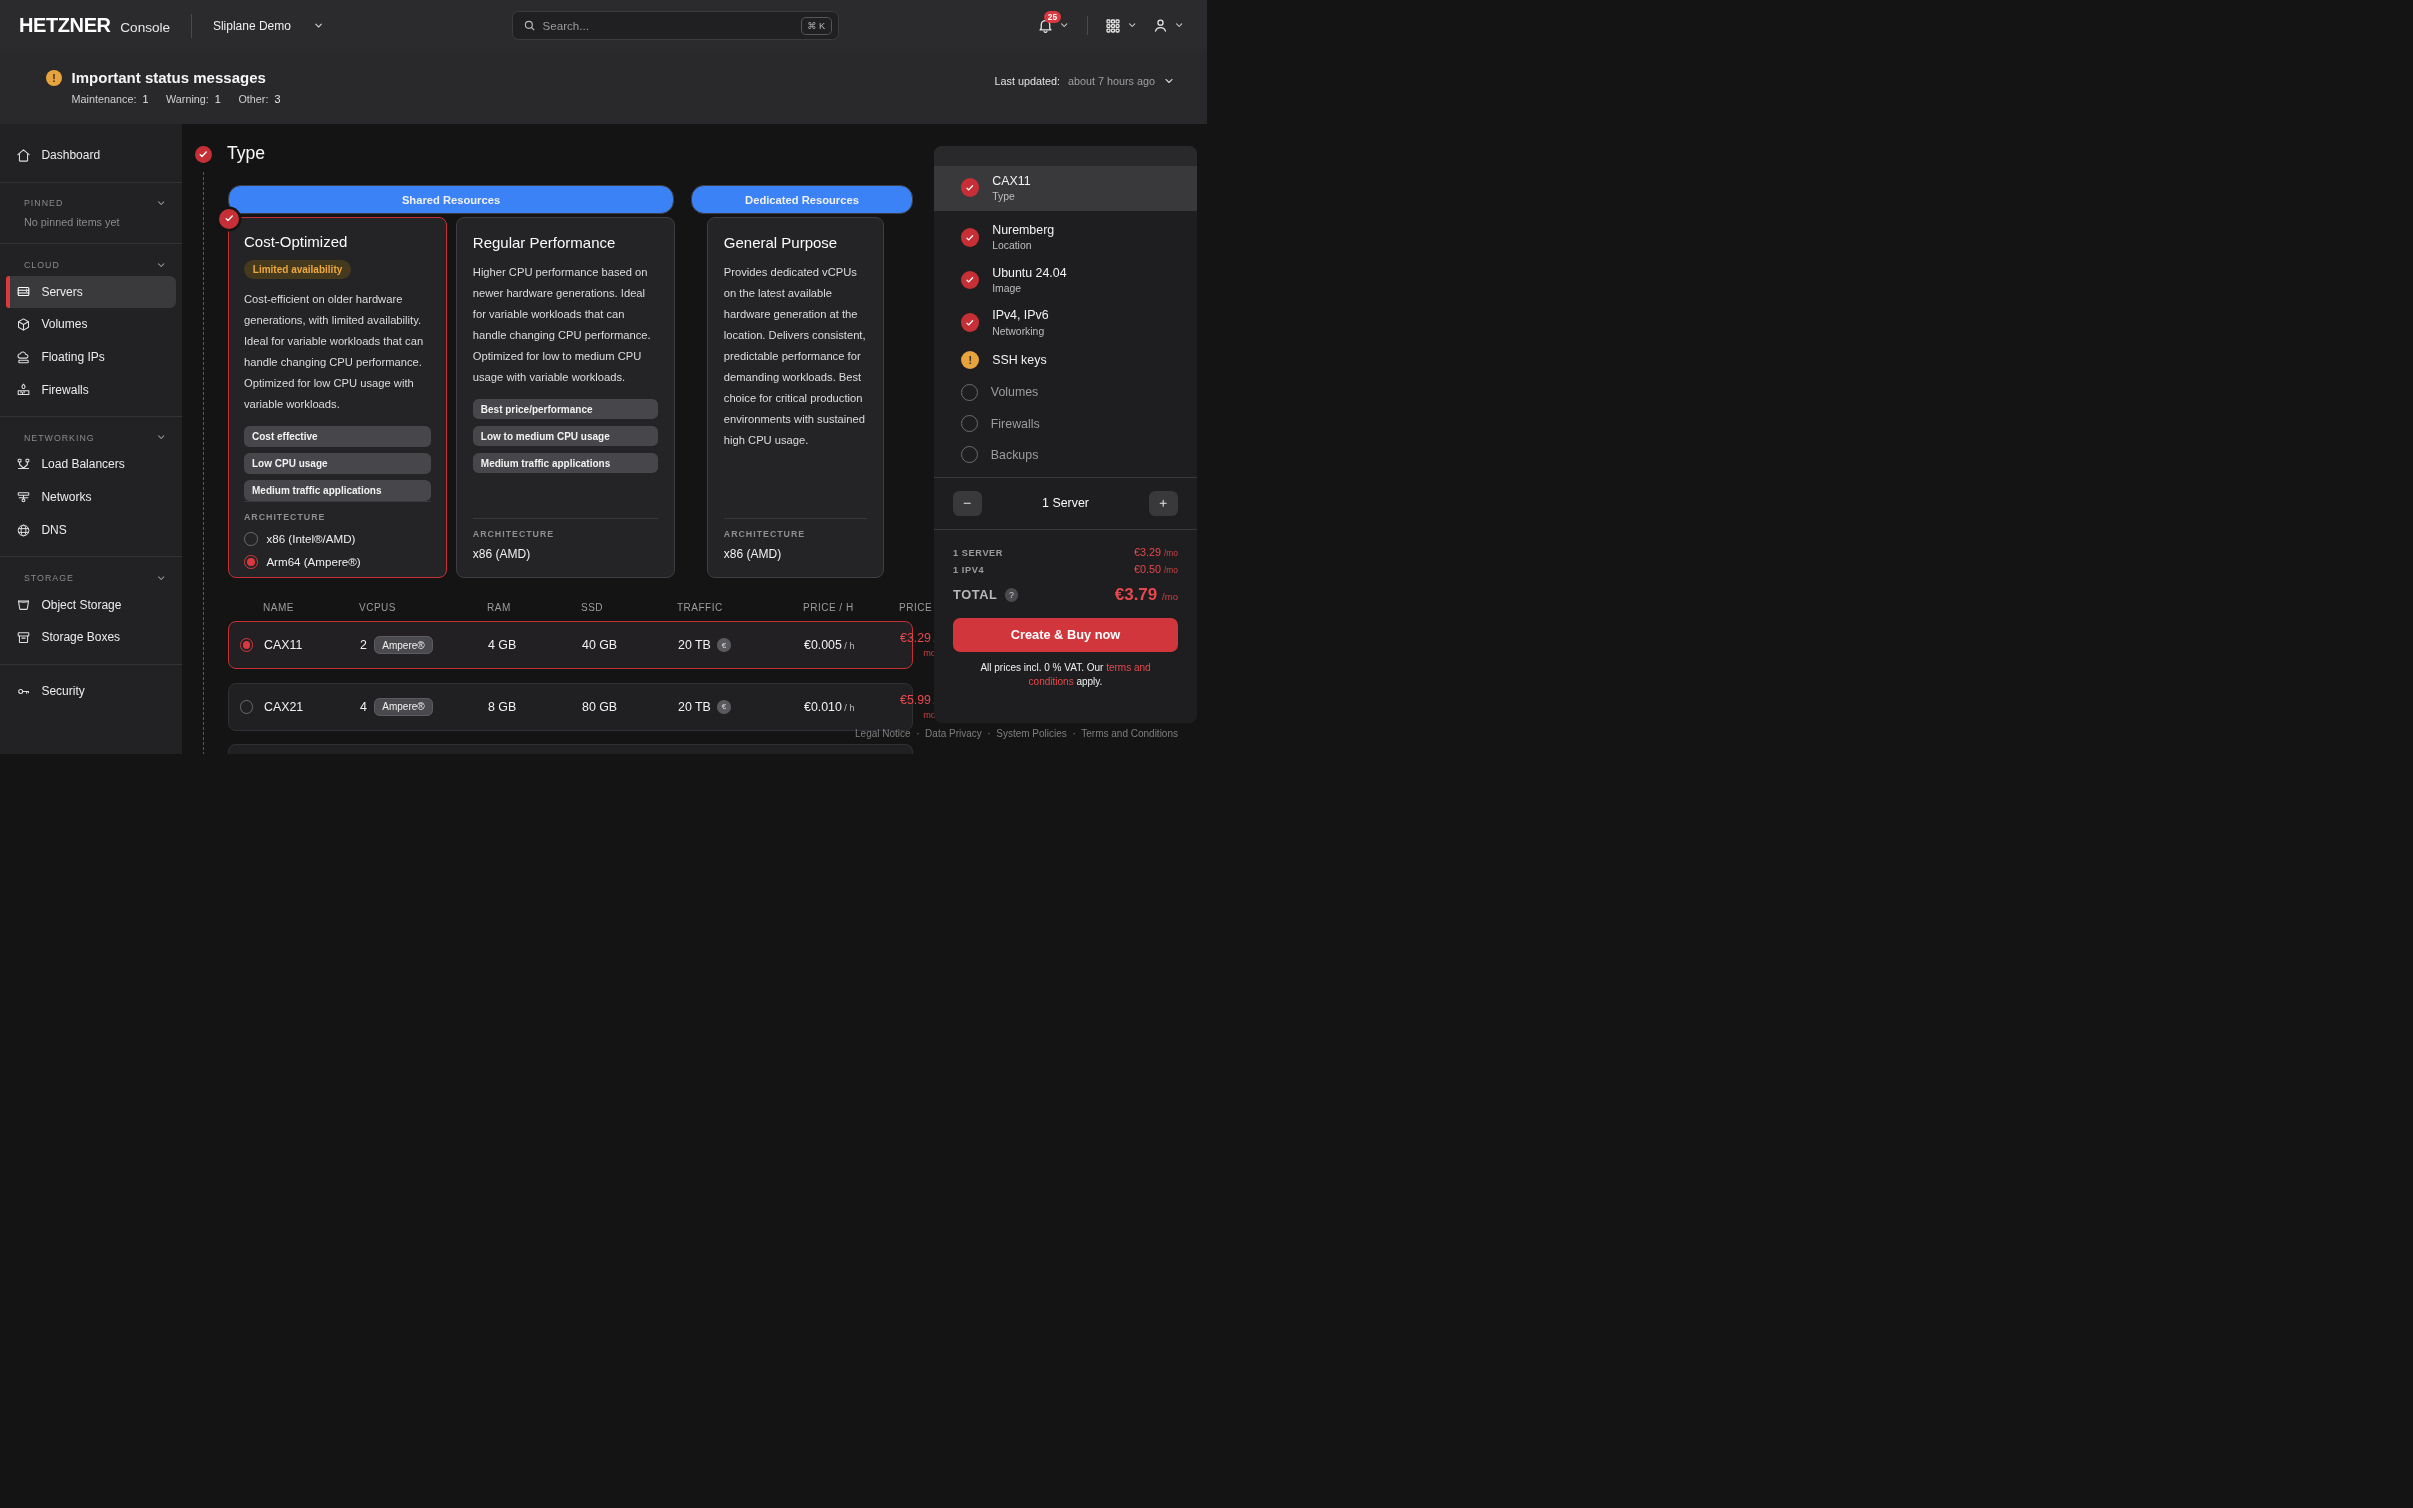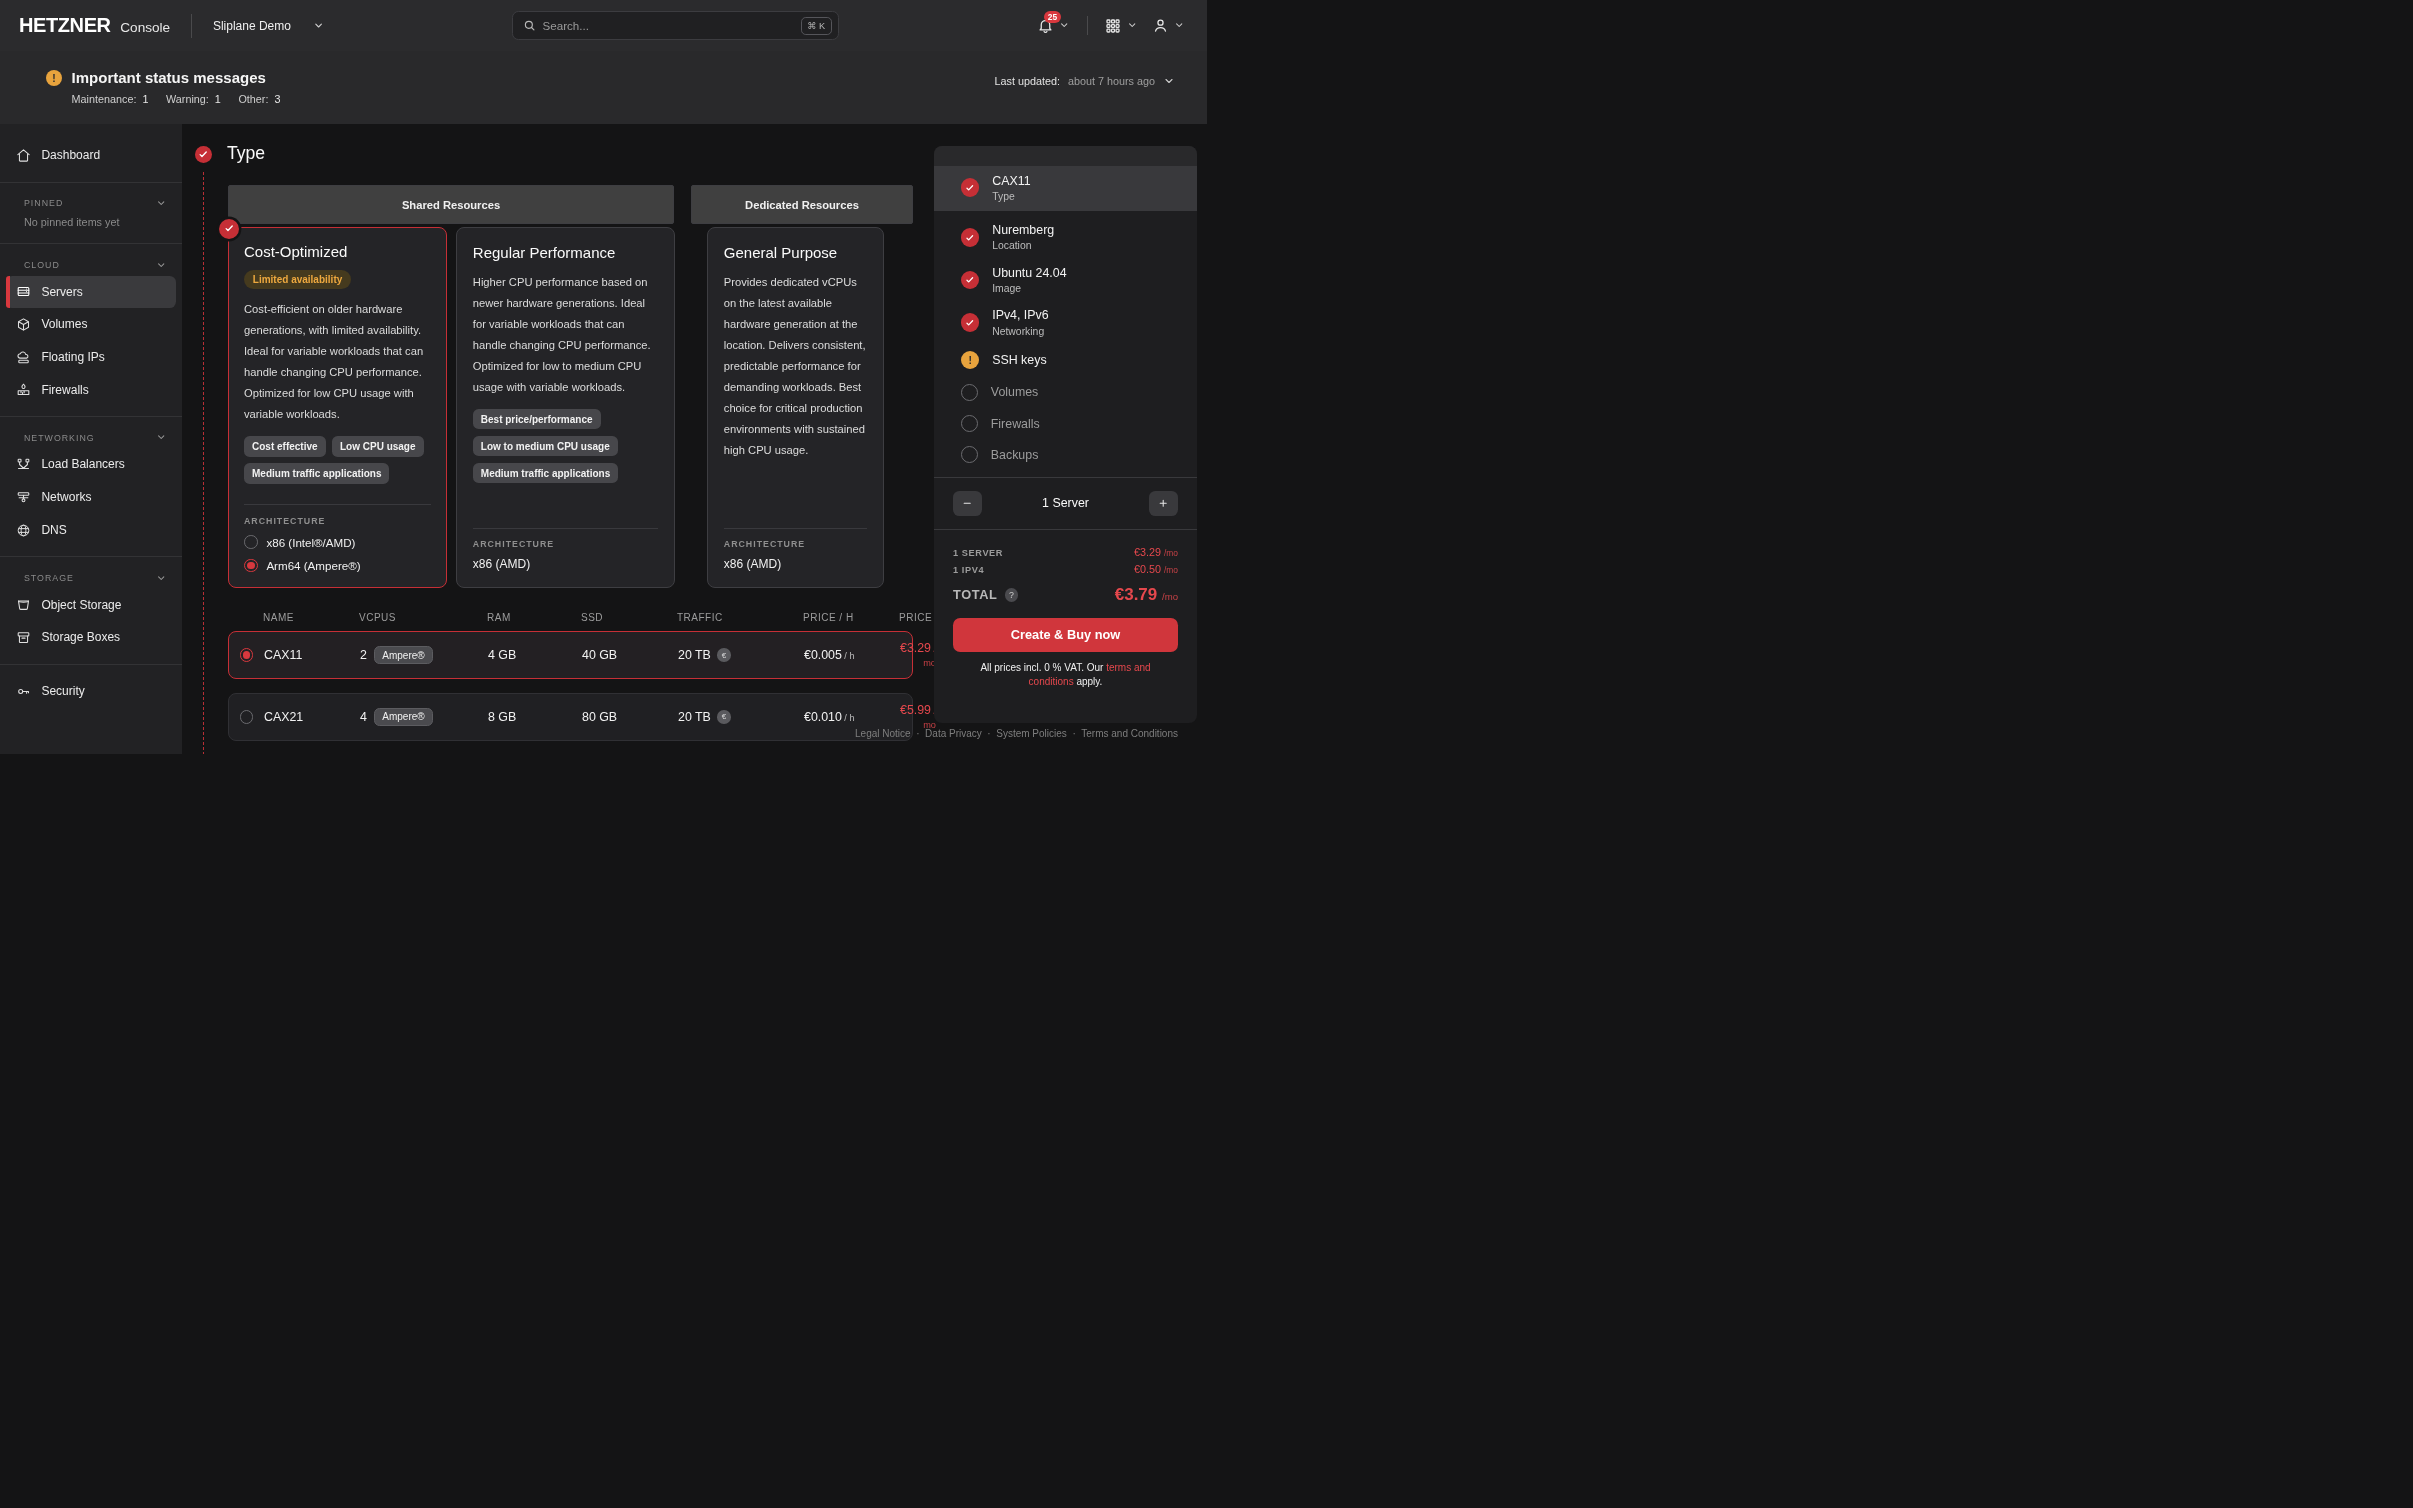--- a/index.html
+++ b/index.html
@@ -96,21 +96,21 @@
   }
   .page-title { position:absolute; left:45px; top:19px; font-size:17.6px; color:#fafafa; }
   .dash-line {
     position:absolute; left:21px; top:48px; bottom:0; width:0;
     border-left:1.6px dashed #b92f35;
   }
   .main-col { position:absolute; left:46px; top:61px; width:685px; }
 
   .tabs { display:flex; }
   .tab {
-    height:39px; background:#404040; border:0.8px solid #3e3e42; border-radius:2px;
+    height:29px; background:#3b82f6; border:0.8px solid #3e3e42; border-radius:13px;
     display:flex; align-items:center; justify-content:center;
     font-size:11.2px; font-weight:700; color:#f0f0f0; cursor:pointer;
   }
   .tab.wide { width:446px; }
   .tab.narrow { width:222px; margin-left:17px; }
 
   .cards { display:flex; margin-top:3.2px; }
   .card {
     width:219px; height:361px; background:#242427; border:0.8px solid #3e3e42;
     border-radius:8px; padding:16px; display:flex; flex-direction:column;
@@ -123,21 +123,21 @@
     position:absolute; left:-9.6px; top:-9.6px; width:20px; height:20px; border-radius:50%;
     background:#c62f36; display:flex; align-items:center; justify-content:center;
     box-shadow:0 0 0 2.4px #141415;
   }
   .card-title { font-size:15px; color:#fafafa; }
   .avail-pill {
     align-self:flex-start; margin-top:9.6px; background:#453a1e; color:#eda83f;
     font-size:10px; font-weight:700; padding:4px 8.8px; border-radius:10.4px;
   }
   .card-desc { margin-top:10.4px; font-size:11.2px; line-height:21px; color:#dcdcdc; }
-  .tag-row { display:flex; flex-wrap:wrap; gap:6.4px; margin-top:11.2px; }
+  .tag-row { display:flex; flex-wrap:wrap; gap:6.4px; margin-top:11.2px;flex-direction:column; }
   .tag {
     background:#47474b; color:#f2f2f2; font-size:10px; font-weight:700;
     padding:4.8px 8px; border-radius:5.6px; white-space:nowrap;
   }
   .card-footer { margin-top:auto; border-top:0.8px solid #39393d; padding-top:10.4px; }
   .arch-label { font-size:8.8px; letter-spacing:1px; color:#8f8f8f; font-weight:700; }
   .arch-value { margin-top:8px; font-size:12px; color:#f0f0f0; }
   .radio-row { display:flex; align-items:center; gap:8.8px; margin-top:9.6px; font-size:11.6px; color:#f0f0f0; cursor:pointer; }
   .radio { width:13.6px; height:13.6px; border-radius:50%; border:1.6px solid #6b6b6f; flex:none; position:relative; }
   .radio.on { border-color:#d8383e; }

